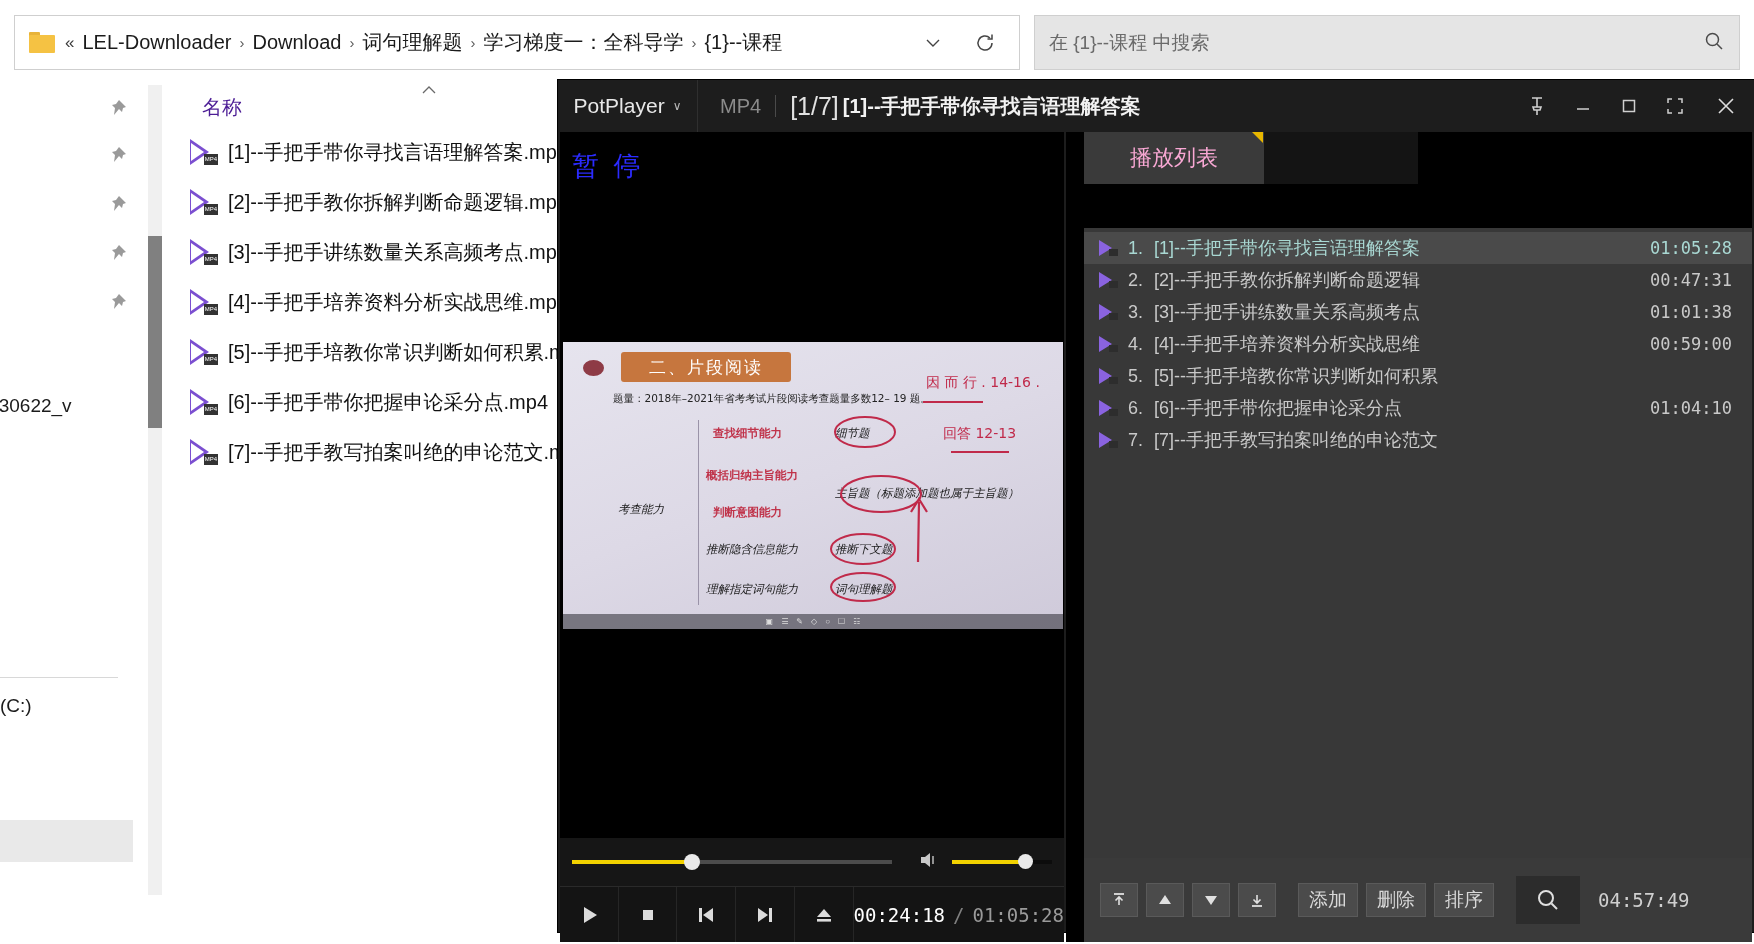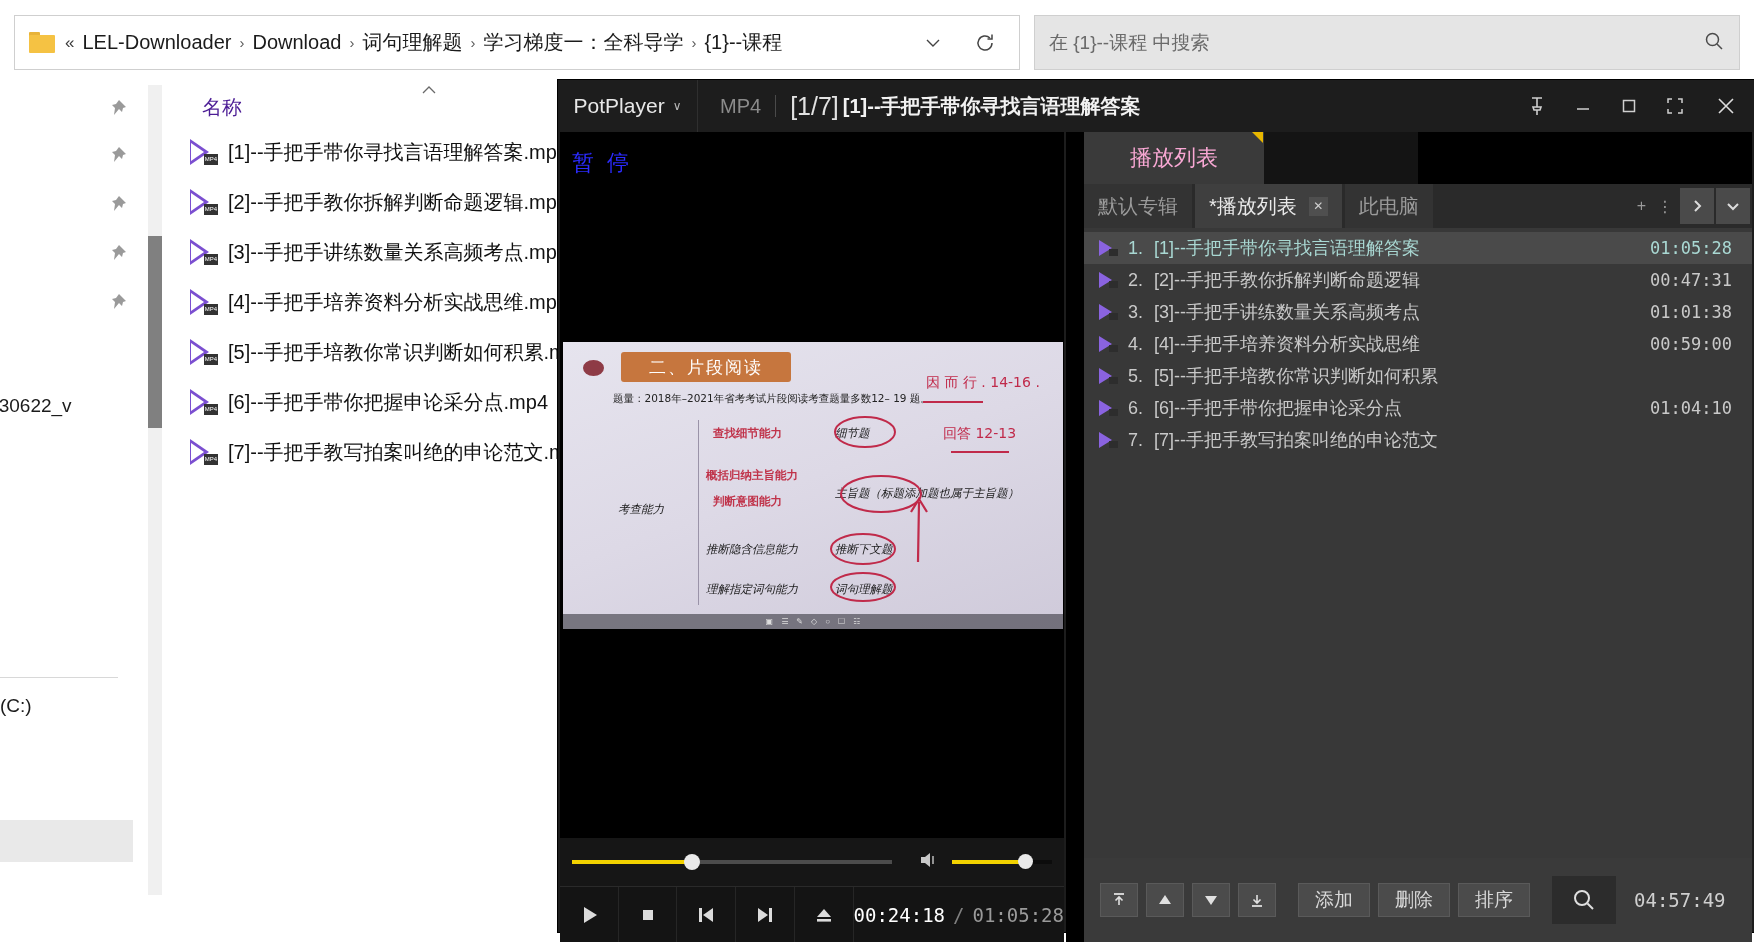--- a/index.html
+++ b/index.html
@@ -80,21 +80,21 @@
   .pp-brand .cv { font-size:12px; color:#b8b8b8; }
   .pp-fmt { margin-left:22px; font-size:20px; color:#8b8b8b; }
   .pp-vsep { margin:0 14px; width:1px; height:22px; background:#4a4a4a; }
   .pp-idx { font-size:25px; color:#e2e2e2; }
   .pp-name { font-size:20px; color:#f2f2f2; font-weight:bold; margin-left:4px;}
   .pp-winbtns { position:absolute; right:0; top:0; height:52px; display:flex; align-items:center; }
   .pp-wb { width:46px; height:52px; display:flex; align-items:center; justify-content:center; color:#cfcfcf; }
   .pp-wb.close { width:56px; }
 
   .pp-video { position:absolute; left:2px; top:52px; width:504px; height:706px; background:#000; }
-  .pp-paused { position:absolute; left:12px; top:16px; font-size:22px; color:#2b2bff; letter-spacing:3px;
+  .pp-paused { position:absolute; left:12px; top:16px; font-size:27px; color:#2b2bff; letter-spacing:3px;
       font-family:"DejaVu Sans", sans-serif; }
 
   .slide { position:absolute; left:3px; top:210px; width:500px; height:287px;
       background:linear-gradient(160deg,#e6e4ee 0%, #ddd9e6 48%, #cfcada 100%); overflow:hidden; }
   .slide .dot { position:absolute; left:20px; top:18px; width:21px; height:16px; background:#8e3b46; border-radius:50%; }
   .slide .bar { position:absolute; left:58px; top:10px; width:170px; height:30px; background:#c6763e; border-radius:3px;
       color:#fff; font-size:17px; display:flex; align-items:center; justify-content:center; letter-spacing:2px;
       font-family:"DejaVu Sans","Liberation Sans",sans-serif; }
   .slide .sub { position:absolute; left:50px; top:50px; font-size:10.5px; color:#222; white-space:nowrap;
       font-family:"DejaVu Sans","Liberation Sans",sans-serif; }
@@ -152,21 +152,21 @@
   .pli-ico .b { position:absolute; right:0; bottom:0; width:9px; height:7px; background:#2d2d2d; }
   .pli-num { width:26px; flex:0 0 26px; }
   .pli-title { white-space:nowrap; overflow:hidden; }
   .pli-dur { margin-left:auto; padding-right:20px; font-family:"DejaVu Sans Mono","Liberation Mono",monospace; font-size:17px;}
   .pl-item.cur .pli-dur { color:#a9d8d3; }
 
   .pl-bottom { position:absolute; left:18px; top:726px; width:668px; height:84px; background:#3a3a3a;
       display:flex; align-items:center; padding-left:16px; gap:8px; }
   .sqbtn { width:38px; height:34px; background:#4b4b4b; color:#e0e0e0; display:flex; align-items:center;
       justify-content:center; font-size:13px; border:1px solid #5a5a5a; }
-  .txtbtn { height:34px; padding:0 16px; background:#4b4b4b; color:#d8d8d8; display:flex; align-items:center;
+  .txtbtn { height:34px; padding:0 10px; background:#4b4b4b; color:#d8d8d8; display:flex; align-items:center;
       justify-content:center; font-size:19px; border:1px solid #5a5a5a; }
   .srchbtn { width:64px; height:48px; background:#2c2c2c; color:#e0e0e0; display:flex; align-items:center;
       justify-content:center; }
   .pl-total { margin-left:10px; font-size:19px; color:#cfcfcf;
       font-family:"DejaVu Sans Mono","Liberation Mono",monospace; }
 </style>
 </head>
 <body>
 
 <div id="root">
@@ -371,21 +371,21 @@
       <div class="slide">
         <div class="dot"></div>
         <div class="bar">二、片段阅读</div>
         <div class="sub">题量：2018年–2021年省考考试片段阅读考查题量多数12– 19 题。</div>
 
         <div class="left-axis"></div>
         <div class="lbl blk" style="left:55px; top:160px;">考查能力</div>
 
         <div class="lbl red" style="left:150px; top:84px;">查找细节能力</div>
         <div class="lbl red" style="left:143px; top:126px;">概括归纳主旨能力</div>
-        <div class="lbl red" style="left:150px; top:152px;">判断意图能力</div>
+        <div class="lbl red" style="left:150px; top:163px;">判断意图能力</div>
         <div class="lbl blk" style="left:143px; top:200px;">推断隐含信息能力</div>
         <div class="lbl blk" style="left:143px; top:240px;">理解指定词句能力</div>
 
         <div class="lbl blk" style="left:272px; top:84px;">细节题</div>
         <div class="lbl blk" style="left:272px; top:144px;">主旨题（标题添加题也属于主旨题）</div>
         <div class="lbl blk" style="left:272px; top:200px;">推断下文题</div>
         <div class="lbl blk" style="left:272px; top:240px;">词句理解题</div>
 
         <svg style="position:absolute;left:0;top:0;width:500px;height:287px;">
           <ellipse cx="302" cy="90" rx="30" ry="15" stroke="#c02a4a" stroke-width="2" fill="none"></ellipse>
@@ -462,46 +462,20 @@
         <span class="t-sl">/</span>
         <span class="t-tot">01:05:28</span>
       </div>
     </div>
 
     <div class="pl">
       <div class="pl-tabtop">播放列表</div>
       <div class="pl-corner"></div>
       <div class="pl-tabtop-after"></div>
 
-      <div class="pl-tabs">
-        <div class="pl-tab">
-          <span>默认专辑</span>
-        </div>
-        <div class="pl-tab active">
-          <span>*播放列表</span>
-          <span class="x">✕</span>
-        </div>
-        <div class="pl-tab">
-          <span>此电脑</span>
-        </div>
-        <div class="pl-tabend">
-          <span class="plusdots">+</span>
-          <span class="plusdots">⋮</span>
-          <span class="navbtn">
-            <svg width="14" height="14" viewBox="0 0 14 14">
-                <path d="M5 2l5 5-5 5" stroke="#dcdcdc" stroke-width="2" fill="none"></path>
-              </svg>
-          </span>
-          <span class="navbtn">
-            <svg width="14" height="14" viewBox="0 0 14 14">
-                <path d="M2 5l5 5 5-5" stroke="#dcdcdc" stroke-width="2" fill="none"></path>
-              </svg>
-          </span>
-        </div>
-      </div>
 
       <div class="pl-items">
         <div class="pl-item cur">
           <span class="pli-ico">
               <span class="t"></span>
               <span class="b"></span>
             </span>
           <span class="pli-num">1.</span>
           <span class="pli-title">[1]--手把手带你寻找言语理解答案</span>
           <span class="pli-dur">01:05:28</span>

